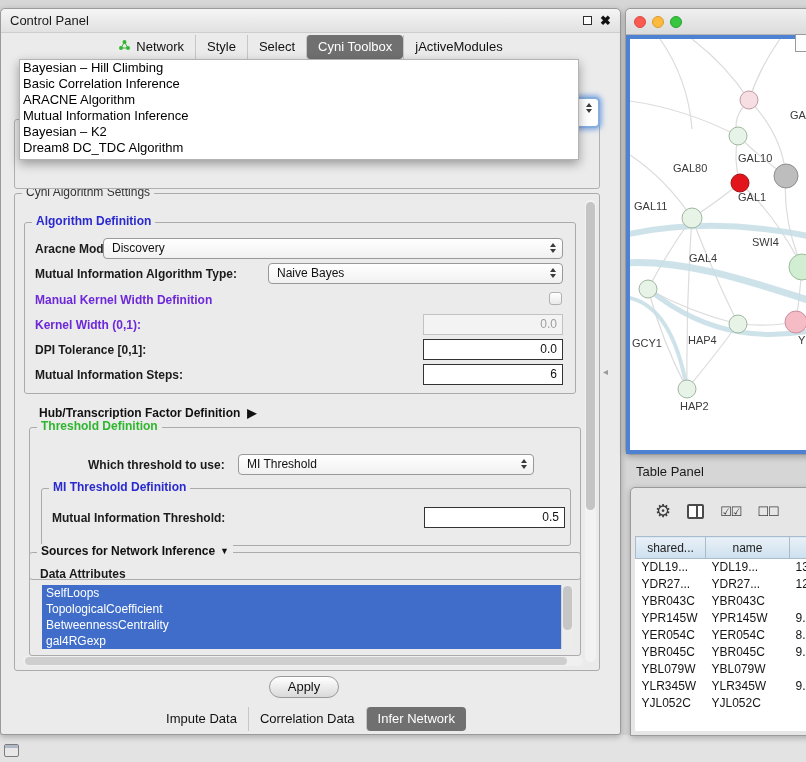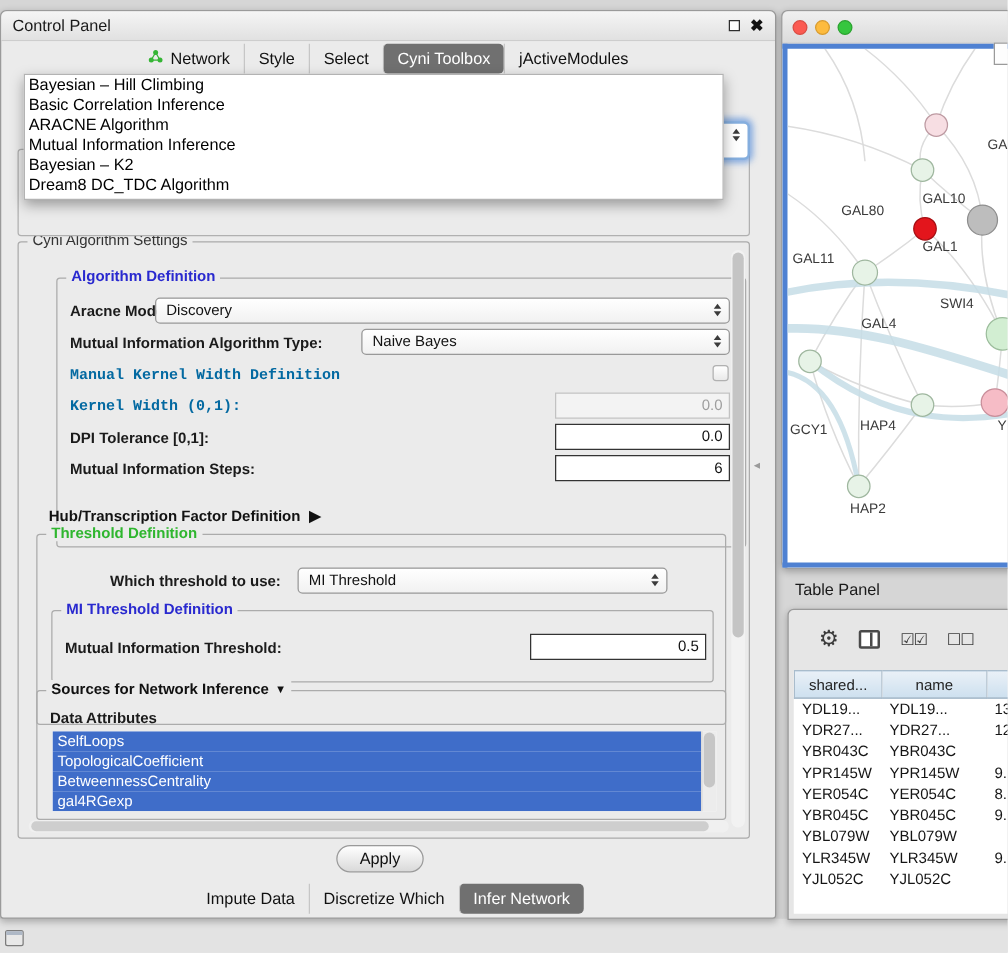--- a/index.html
+++ b/index.html
@@ -35,33 +35,33 @@
   .group { position:absolute; border:1px solid #ababab; border-radius:3px; }
   .legend { position:absolute; top:-9px; left:7px; background:#ebebeb; padding:0 4px; font-size:12px; color:#333; white-space:nowrap; display:flex; align-items:center; gap:5px; }
   .legend.blue { color:#2929cf; font-weight:bold; }
   .legend.green { color:#2fb62f; font-weight:bold; }
   .legend.bold { font-weight:bold; color:#111; }
   .tri { color:#111; font-size:9px; }
 
   .settings { left:13px; top:184px; width:586px; height:478px; }
 
   .lbl { position:absolute; font-size:12px; font-weight:bold; color:#1b1b1b; white-space:nowrap; }
-  .lbl.disabled { color:#0369a1;font-family:Liberation Mono, monospace; }
+  .lbl.disabled { color:#6d28d9; }
 
   .combo { position:absolute; height:21px; background:linear-gradient(#ffffff,#f1f1f1); border:1px solid #999; border-radius:4px; font-size:12px; line-height:19px; padding:0 22px 0 8px; color:#111; }
   .combo-arrows { position:absolute; right:6px; top:4px; display:flex; flex-direction:column; gap:2px; }
   .combo-arrows i { display:block; width:0; height:0; border-left:3.5px solid transparent; border-right:3.5px solid transparent; }
   .combo-arrows .up { border-bottom:4.5px solid #3b3b3b; }
   .combo-arrows .dn { border-top:4.5px solid #3b3b3b; }
 
   .field { position:absolute; height:21px; background:#fff; border:1px solid #333; font-size:12px; line-height:19px; text-align:right; padding:0 5px; color:#111; }
   .field.disabled { border-color:#c2c2c2; background:#f3f3f3; color:#9e9e9e; }
   .checkbox { position:absolute; width:13px; height:13px; border:1px solid #b1b1b1; border-radius:3px; background:linear-gradient(#ffffff,#e9e9e9); }
 
-  .algo { left:30px; top:28px; width:552px; height:216px; }
+  .algo { left:9px; top:28px; width:552px; height:172px; }
   .hub-row { position:absolute; left:24px; top:212px; font-size:12px; font-weight:bold; color:#111; display:flex; align-items:center; gap:7px; }
   .hub-row .tri-right { font-size:12px; }
   .threshold { left:14px; top:233px; width:552px; height:153px; }
   .mi-group { left:11px; top:60px; width:530px; height:58px; }
   .sources { left:14px; top:358px; width:552px; height:104px; }
 
   .attr-list { position:absolute; left:12px; top:32px; width:531px; height:64px; background:#fff; }
   .attr-items { position:absolute; left:0; top:0; right:12px; bottom:0; overflow:hidden; }
   .attr-item { height:16px; line-height:16px; padding-left:4px; font-size:12px; color:#fff; background:#3f6dc9; white-space:nowrap; }
   .attr-scroll { position:absolute; right:0; top:0; width:12px; bottom:0; background:#ececec; border-left:1px solid #d5d5d5; }
@@ -241,21 +241,21 @@
         </div>
     </div>
 
     <div class="apply">Apply</div>
 
     <div class="tabbar bottom">
         <div class="tab">
           <span>Impute Data</span>
         </div>
         <div class="tab">
-          <span>Discretize Which</span>
+          <span>Correlation Data</span>
         </div>
         <div class="tab selected">
           <span>Infer Network</span>
         </div>
       </div>
 
     <div class="popup">
       <div>
           <div class="dd-item">Bayesian – Hill Climbing</div>
           <div class="dd-item">Basic Correlation Inference</div>

